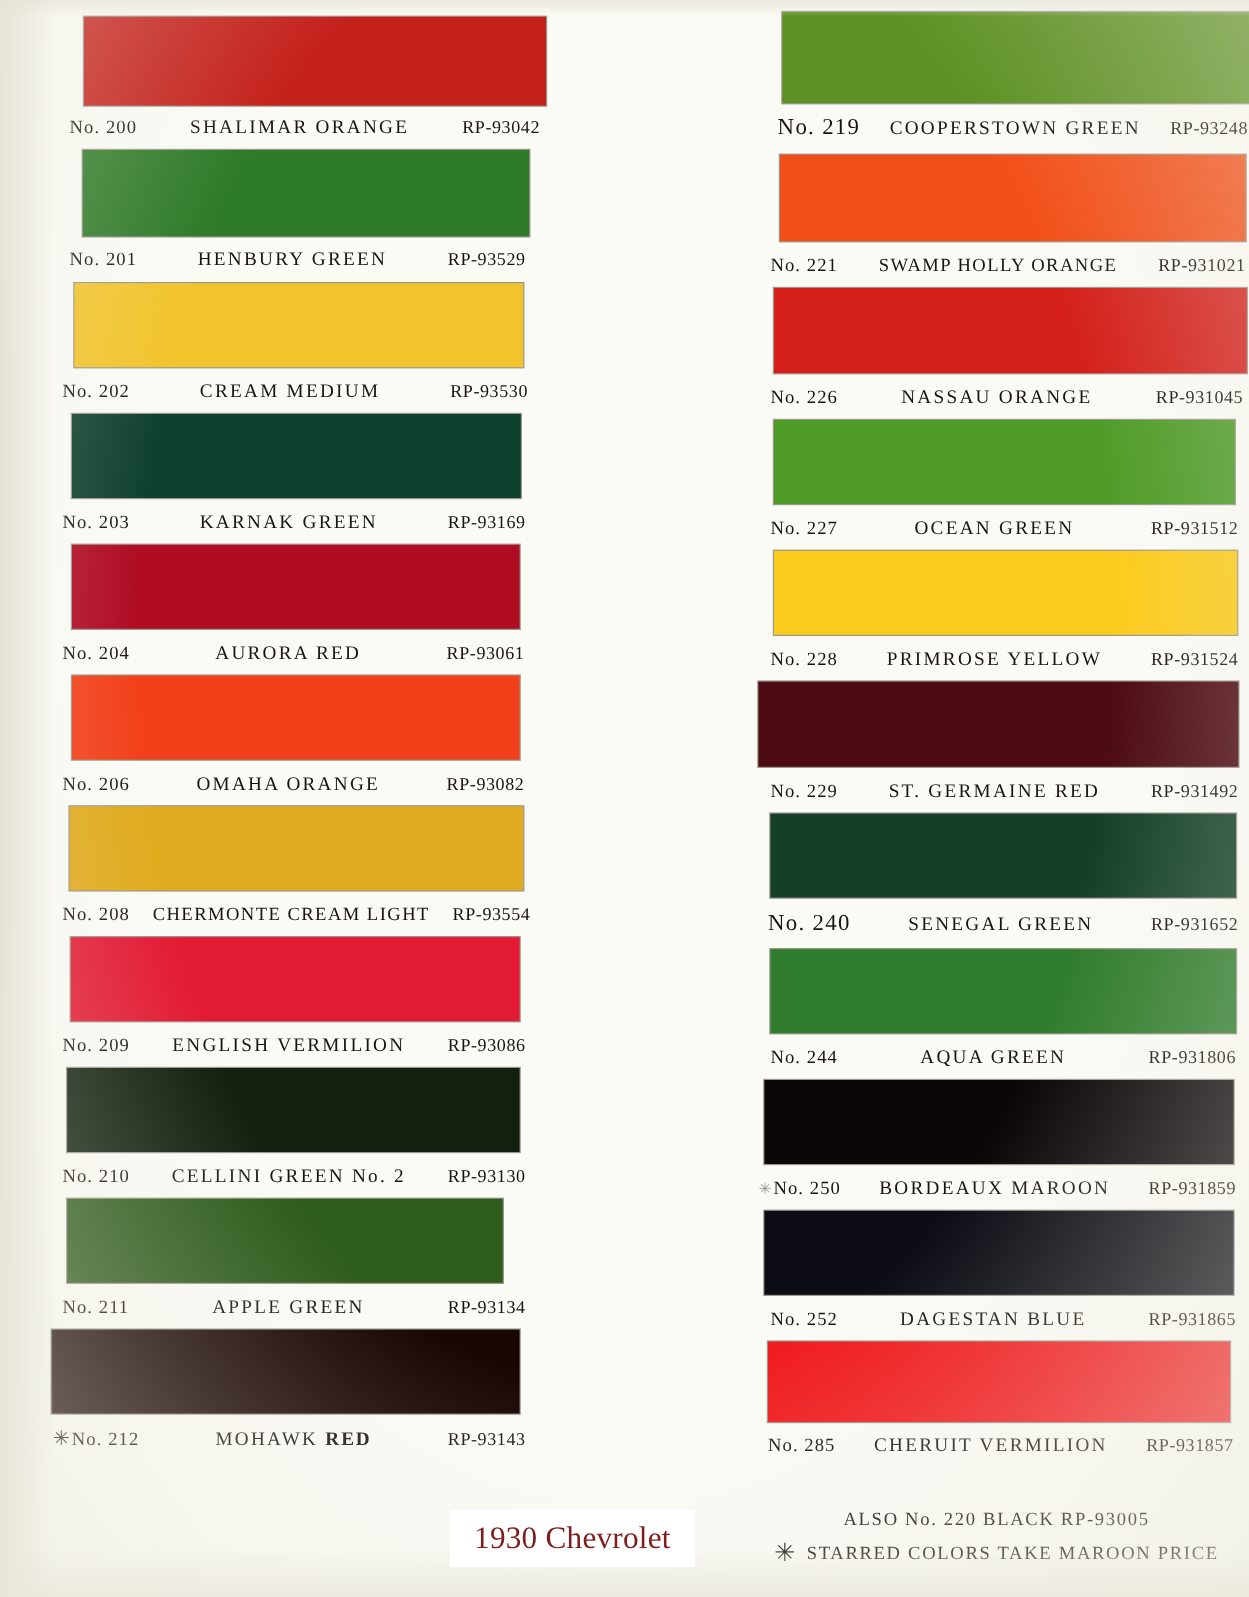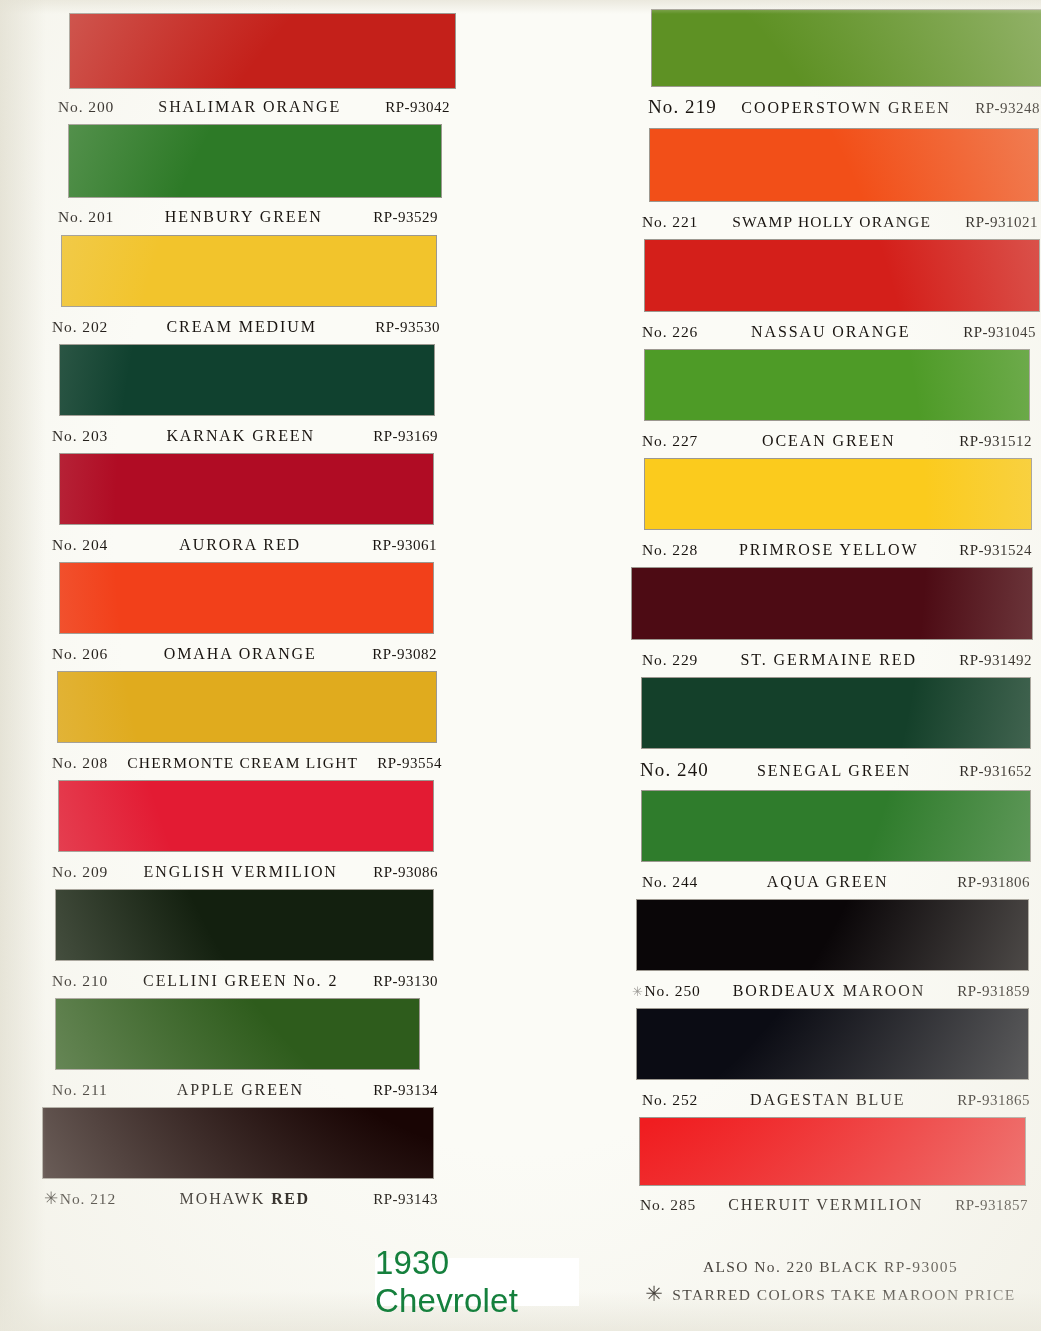--- a/index.html
+++ b/index.html
@@ -133,23 +133,23 @@
     top: 1258px;
     width: 204px;
     height: 48px;
     background: #ffffff;
     z-index: 6;
     display: flex;
     align-items: center;
     justify-content: center;
   }
   .annotation-text {
-    font-family: Liberation Sans, sans-serif;
-    font-size: 33px;
-    color: #15803d;
+    font-family: Liberation Serif, serif;
+    font-size: 26px;
+    color: #7f1d1d;
     letter-spacing: 0.2px;
   }
 </style>
 </head>
 <body>
 
 <div class="edge-shade-top"></div>
 <div class="edge-shade-left"></div>
 <div class="edge-shade-bottom"></div>
 

